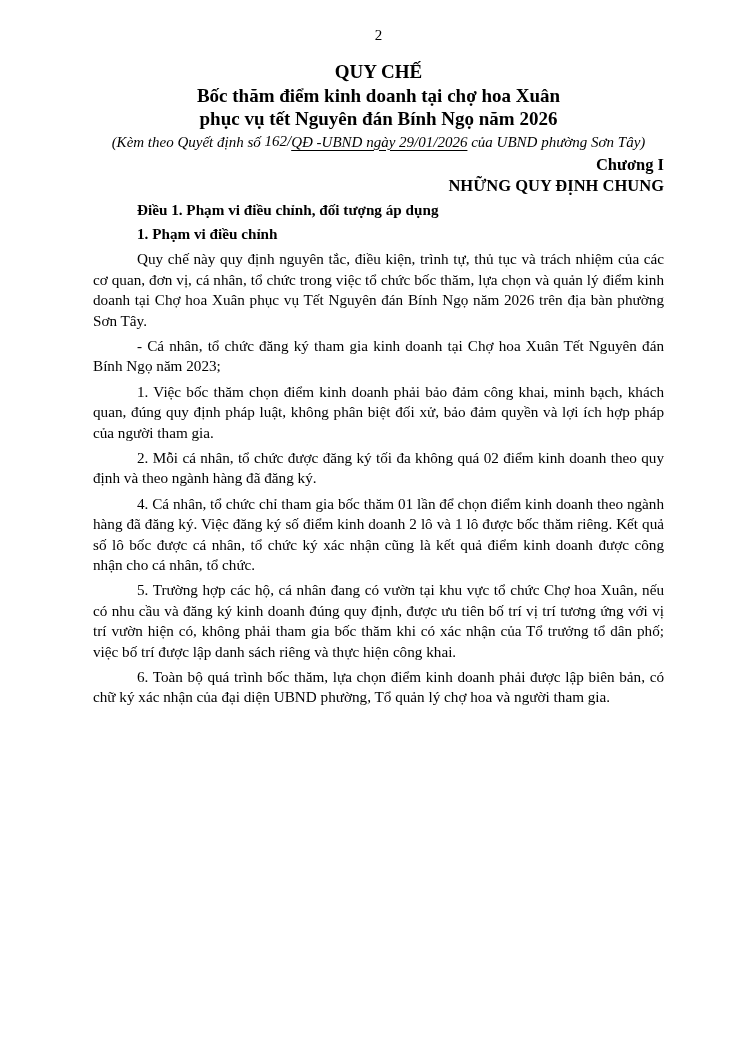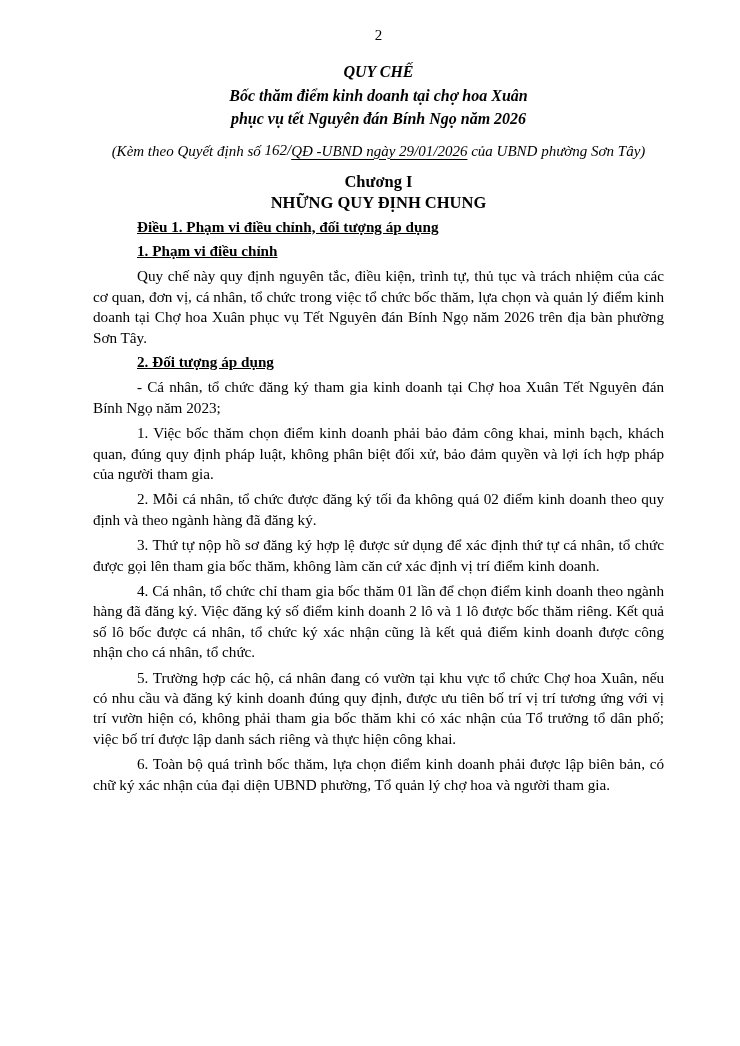--- a/index.html
+++ b/index.html
@@ -23,61 +23,59 @@
     font-size: 15px;
     line-height: 18px;
     margin-bottom: 16px;
   }
   .title-block {
     text-align: center;
   }
   .doc-title,
   .doc-subtitle {
     font-weight: bold;
-    font-size: 16px;
+    font-size: 19px;
     line-height: 23.5px;
-    font-style: italic;
   }
   .doc-ref {
     font-style: italic;
     font-size: 15px;
     line-height: 22px;
-    margin-top: 9px;
+    margin-top: 0;
     white-space: nowrap;
   }
   .doc-ref .fill-num {
     position: relative;
     top: -1px;
   }
   .doc-ref .u {
     text-decoration: underline;
     text-underline-offset: 3px;
     text-decoration-thickness: 1px;
   }
   .chapter {
-    text-align: center;
-    margin-top: 9px;
+    text-align: right;
+    margin-top: 1px;
     font-family: Liberation Serif, serif;
   }
   .chapter-label,
   .chapter-title {
     font-weight: bold;
     font-size: 16.5px;
     line-height: 21px;
   }
   .content {
     margin-top: 4px;
     font-size: 15.2px;
     line-height: 20.4px;
   }
   .content .h {
     font-weight: bold;
     text-indent: 44px;
     margin: 4px 0 0 0;
-    text-decoration: underline;
   }
   .content .p {
     text-align: justify;
     text-indent: 44px;
     margin: 5px 0 0 0;
   }
 </style>
 </head>
 <body>
 
@@ -94,23 +92,21 @@
 
   <div class="chapter">
     <div class="chapter-label">Chương I</div>
     <div class="chapter-title">NHỮNG QUY ĐỊNH CHUNG</div>
   </div>
 
   <div class="content">
     <div class="h">Điều 1. Phạm vi điều chỉnh, đối tượng áp dụng</div>
     <div class="h">1. Phạm vi điều chỉnh</div>
     <div class="p">Quy chế này quy định nguyên tắc, điều kiện, trình tự, thủ tục và trách nhiệm của các cơ quan, đơn vị, cá nhân, tổ chức trong việc tổ chức bốc thăm, lựa chọn và quản lý điểm kinh doanh tại Chợ hoa Xuân phục vụ Tết Nguyên đán Bính Ngọ năm 2026 trên địa bàn phường Sơn Tây.</div>
-    <div class="h">2. Đối tượng áp dụng</div>
     <div class="p">- Cá nhân, tổ chức đăng ký tham gia kinh doanh tại Chợ hoa Xuân Tết Nguyên đán Bính Ngọ năm 2023;</div>
     <div class="p">1. Việc bốc thăm chọn điểm kinh doanh phải bảo đảm công khai, minh bạch, khách quan, đúng quy định pháp luật, không phân biệt đối xử, bảo đảm quyền và lợi ích hợp pháp của người tham gia.</div>
     <div class="p">2. Mỗi cá nhân, tổ chức được đăng ký tối đa không quá 02 điểm kinh doanh theo quy định và theo ngành hàng đã đăng ký.</div>
-    <div class="p">3. Thứ tự nộp hồ sơ đăng ký hợp lệ được sử dụng để xác định thứ tự cá nhân, tổ chức được gọi lên tham gia bốc thăm, không làm căn cứ xác định vị trí điểm kinh doanh.</div>
     <div class="p">4. Cá nhân, tổ chức chỉ tham gia bốc thăm 01 lần để chọn điểm kinh doanh theo ngành hàng đã đăng ký. Việc đăng ký số điểm kinh doanh 2 lô và 1 lô được bốc thăm riêng. Kết quả số lô bốc được cá nhân, tổ chức ký xác nhận cũng là kết quả điểm kinh doanh được công nhận cho cá nhân, tổ chức.</div>
     <div class="p">5. Trường hợp các hộ, cá nhân đang có vườn tại khu vực tổ chức Chợ hoa Xuân, nếu có nhu cầu và đăng ký kinh doanh đúng quy định, được ưu tiên bố trí vị trí tương ứng với vị trí vườn hiện có, không phải tham gia bốc thăm khi có xác nhận của Tổ trưởng tổ dân phố; việc bố trí được lập danh sách riêng và thực hiện công khai.</div>
     <div class="p">6. Toàn bộ quá trình bốc thăm, lựa chọn điểm kinh doanh phải được lập biên bản, có chữ ký xác nhận của đại diện UBND phường, Tổ quản lý chợ hoa và người tham gia.</div>
   </div>
 
 </div>
 
 </body></html>

